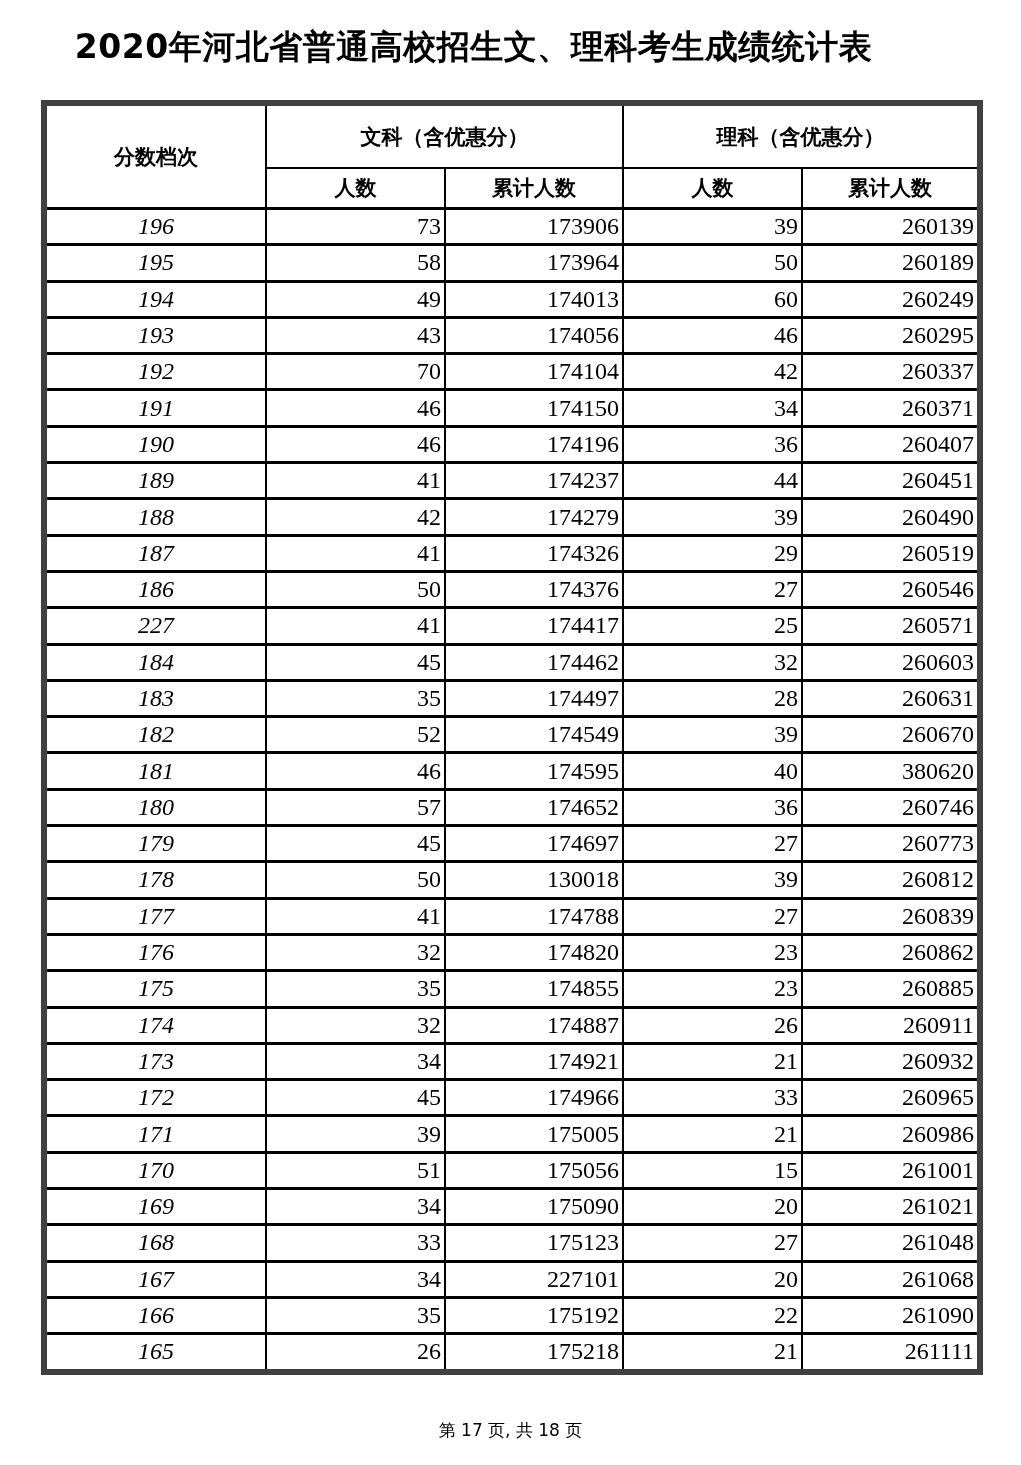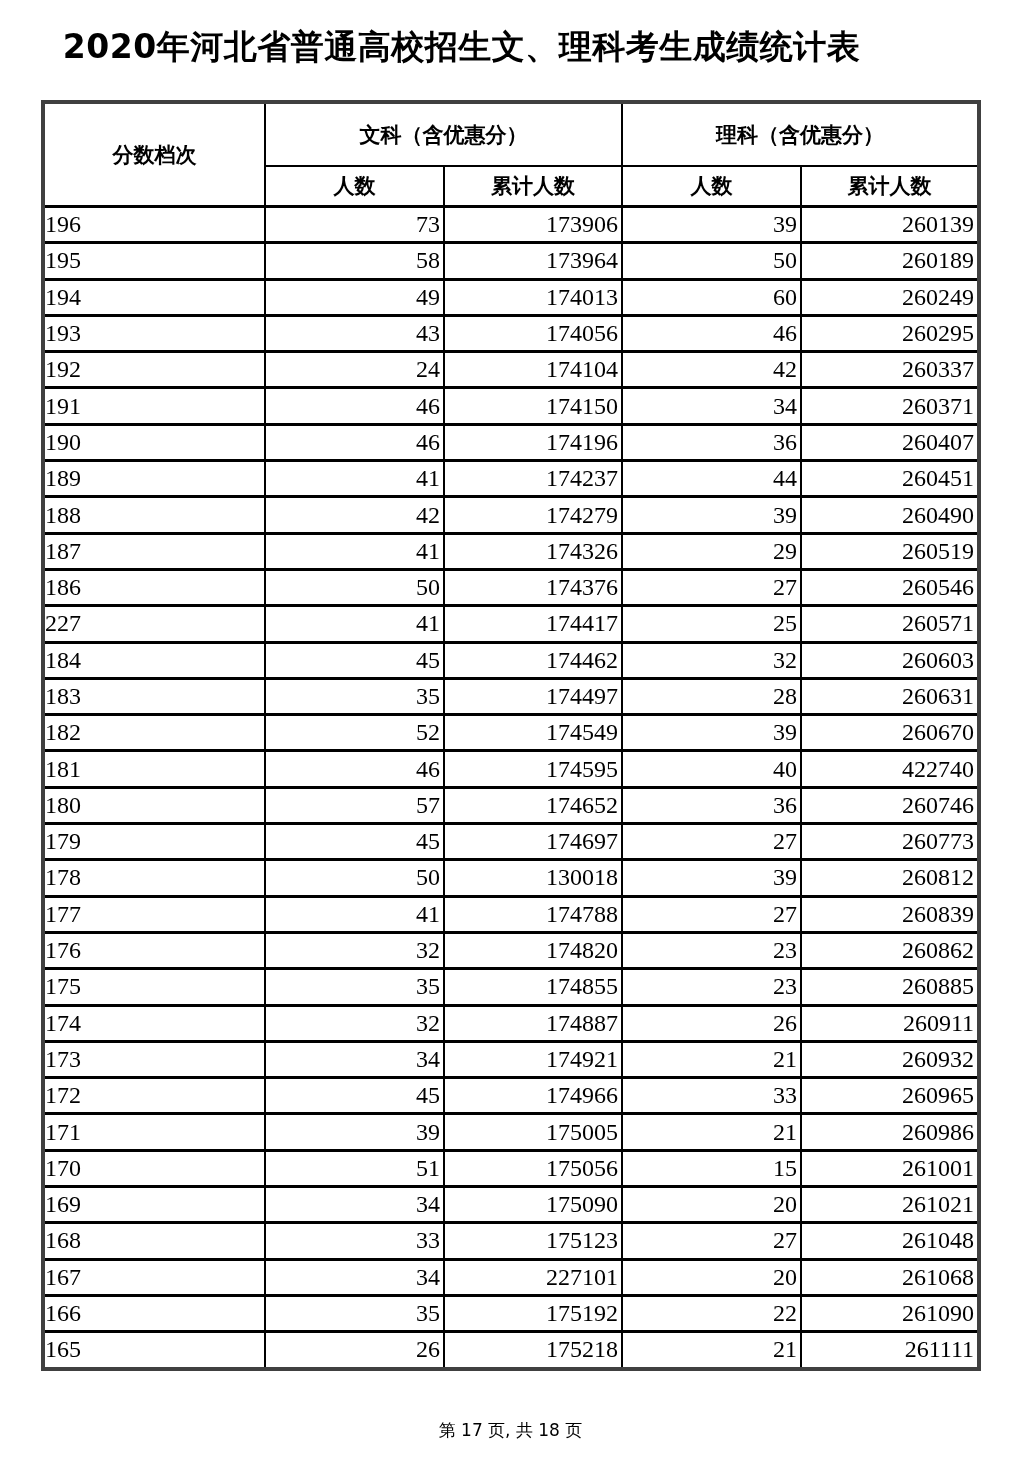--- a/index.html
+++ b/index.html
@@ -1,28 +1,28 @@
 <!DOCTYPE html>
 <html><head>
 <meta charset="utf-8">
 <style>
   html, body { margin:0; padding:0; background:#ffffff; }
   body { width:1021px; height:1465px; position:relative; overflow:hidden; font-family:"Liberation Serif", "DejaVu Serif", serif; color:#000; }
-  .title { position:absolute; top:22px; left:4px; width:885px; text-align:center; font-family:"DejaVu Sans", sans-serif; font-weight:bold; font-size:33px; letter-spacing:0.5px; line-height:50px;padding-left:15px; }
-  table.grid { position:absolute; left:41px; top:100px; border-collapse:collapse; table-layout:fixed; border:4px solid #404040; }
+  .title { position:absolute; top:22px; left:16px; width:885px; text-align:center; font-family:"DejaVu Sans", sans-serif; font-weight:bold; font-size:33px; letter-spacing:0.5px; line-height:50px;padding-left:15px; }
+  table.grid { position:absolute; left:41px; top:100px; border-collapse:collapse; table-layout:fixed; border:6px solid #404040; }
   table.grid col.c0 { width:222px; }
   table.grid col.c1 { width:179px; }
   table.grid col.c2 { width:178px; }
   table.grid col.c3 { width:179px; }
   table.grid col.c4 { width:178px; }
   table.grid th { border:2px solid #000; font-family:"DejaVu Sans", sans-serif; font-weight:bold; font-size:21px; padding:0; text-align:center; }
   table.grid th.h1 { height:61px; }
   table.grid th.h2 { height:38px; }
   table.grid td { border:2px solid #000; height:33.3px; padding:0 3px 0 0; font-size:24px; line-height:33px; text-align:right; }
-  table.grid td.score { text-align:left; padding:0; }
+  table.grid td.score { text-align:center; padding:0;font-style:italic; }
   table.grid tr.data td { border-top:3px solid #000; }
   .footer { position:absolute; top:1418px; left:0; width:1021px; text-align:center; font-family:"DejaVu Sans", sans-serif; font-size:17px; line-height:24px; }
 </style>
 </head>
 <body>
 
 <div class="title">2020年河北省普通高校招生文、理科考生成绩统计表</div>
 
 <table class="grid">
   <colgroup>
@@ -69,21 +69,21 @@
       </tr>
       <tr class="data">
         <td class="score">193</td>
         <td>43</td>
         <td>174056</td>
         <td>46</td>
         <td>260295</td>
       </tr>
       <tr class="data">
         <td class="score">192</td>
-        <td>24</td>
+        <td>70</td>
         <td>174104</td>
         <td>42</td>
         <td>260337</td>
       </tr>
       <tr class="data">
         <td class="score">191</td>
         <td>46</td>
         <td>174150</td>
         <td>34</td>
         <td>260371</td>
@@ -149,21 +149,21 @@
         <td>52</td>
         <td>174549</td>
         <td>39</td>
         <td>260670</td>
       </tr>
       <tr class="data">
         <td class="score">181</td>
         <td>46</td>
         <td>174595</td>
         <td>40</td>
-        <td>422740</td>
+        <td>380620</td>
       </tr>
       <tr class="data">
         <td class="score">180</td>
         <td>57</td>
         <td>174652</td>
         <td>36</td>
         <td>260746</td>
       </tr>
       <tr class="data">
         <td class="score">179</td>

